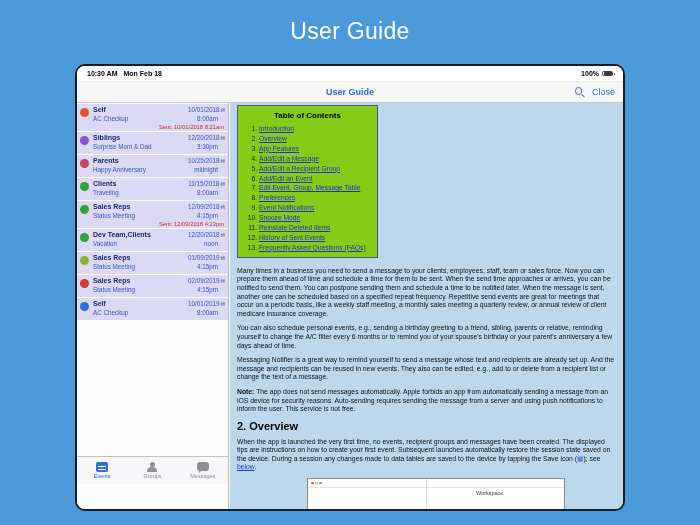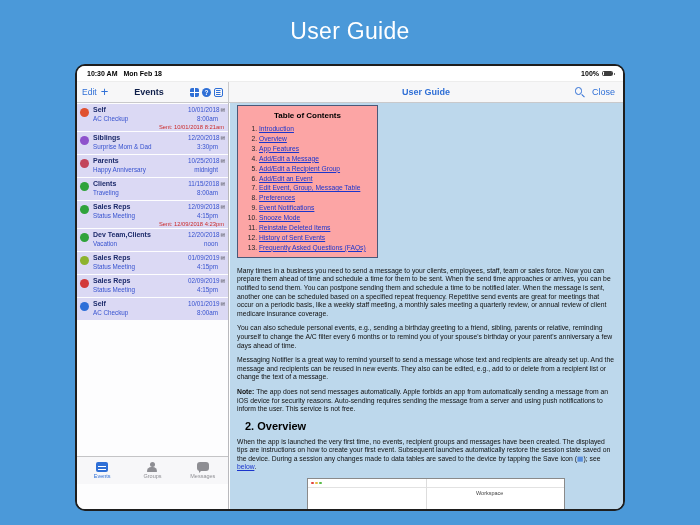--- a/index.html
+++ b/index.html
@@ -91,28 +91,28 @@
     border-radius:50%; background:#8e8e93; }
   .ic-person::after { content:""; position:absolute; left:1px; bottom:0; width:10px; height:4.5px;
     border-radius:5px 5px 1px 1px; background:#8e8e93; }
   .ic-bubble { position:relative; width:12px; height:9px; background:#8e8e93; border-radius:3px; }
   .ic-bubble::after { content:""; position:absolute; left:2px; bottom:-2px;
     border-left:3px solid #8e8e93; border-bottom:3px solid transparent; }
 
   
   .detail { position:absolute; left:153px; top:37px; right:0; bottom:0;
     background:#bdd8ec; overflow:hidden; padding:1px 8px 0 7px; color:#101010; }
-  .toc { width:141px; border:1px solid #4a5878; background:#fca5a5;
+  .toc { width:141px; border:1px solid #4a5878; background:#84cc16;
     padding:5px 6px 4px; margin:1px 0 9px 0; }
   .toc-title { text-align:center; font-size:8px; font-weight:bold; margin-bottom:4px; color:#000; }
   .toc-item { display:flex; font-size:6.7px; line-height:9.9px; white-space:nowrap; }
   .toc-num { width:13px; text-align:right; margin-right:2px; color:#222; }
   .toc-link { color:#1b35cc; text-decoration:underline; cursor:pointer; }
   .sec-h { font-size:11px; font-weight:bold; margin:0 0 6px; color:#000; }
-  .sec-h.second { margin-top:2px;margin-left:8px; }
+  .sec-h.second { margin-top:2px; }
   .para { font-size:6.8px; line-height:8.6px; margin:0 0 6px; }
   .note-label { font-weight:bold; }
   .inline-link { color:#1b35cc; text-decoration:underline; cursor:pointer; }
   .save-glyph { color:#2f6fd6; }
 
   
   .embed { position:relative; margin:4px 0 0 70px; width:258px; height:46px;
     background:#ffffff; border:1px solid #8a8a8a; }
   .embed .dot { position:absolute; width:2.5px; height:2.5px; border-radius:50%; top:2.5px; }
   .dot-red { left:3px;  background:#e0443e; }
@@ -136,30 +136,20 @@
       <span>10:30 AM</span>
       <span>Mon Feb 18</span>
     </span>
     <span class="sb-right">
       <span>100%</span>
       <span class="ic-batt"></span>
     </span>
   </div>
 
   <div class="navbar">
-    <div class="nav-left">
-      <span class="edit-btn">Edit</span>
-      <span class="plus-btn">+</span>
-      <span class="events-title">Events</span>
-      <span class="toolbar-icons">
-        <span class="ic-grid"></span>
-        <span class="ic-help">?</span>
-        <span class="ic-list"></span>
-      </span>
-    </div>
     <div class="nav-right">
       <span class="ug-title">User Guide</span>
       <span class="ic-search"></span>
       <span class="close-btn">Close</span>
     </div>
   </div>
 
   <div class="master">
     <div class="event-list">
         <div class="event-row tall"><span class="ev-icon" style="background: rgb(224, 81, 47);"></span><span class="ev-main"><span class="ev-group">Self</span><span class="ev-sub">AC Checkup</span></span><span class="ev-right">

